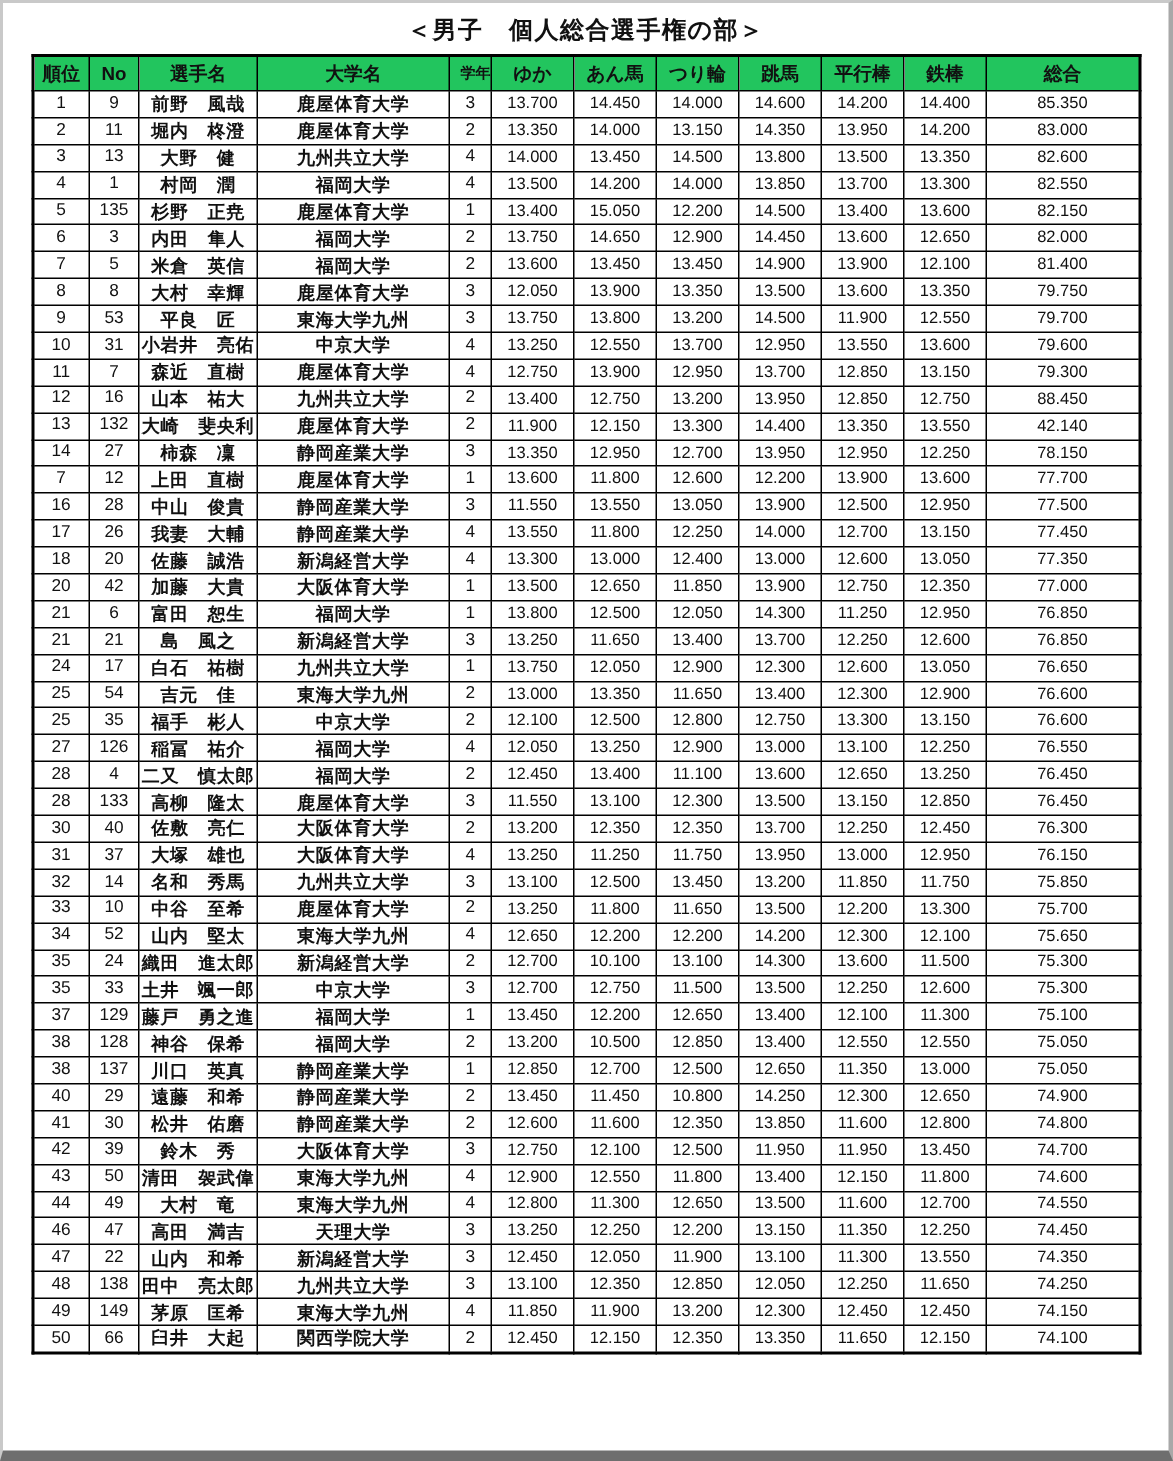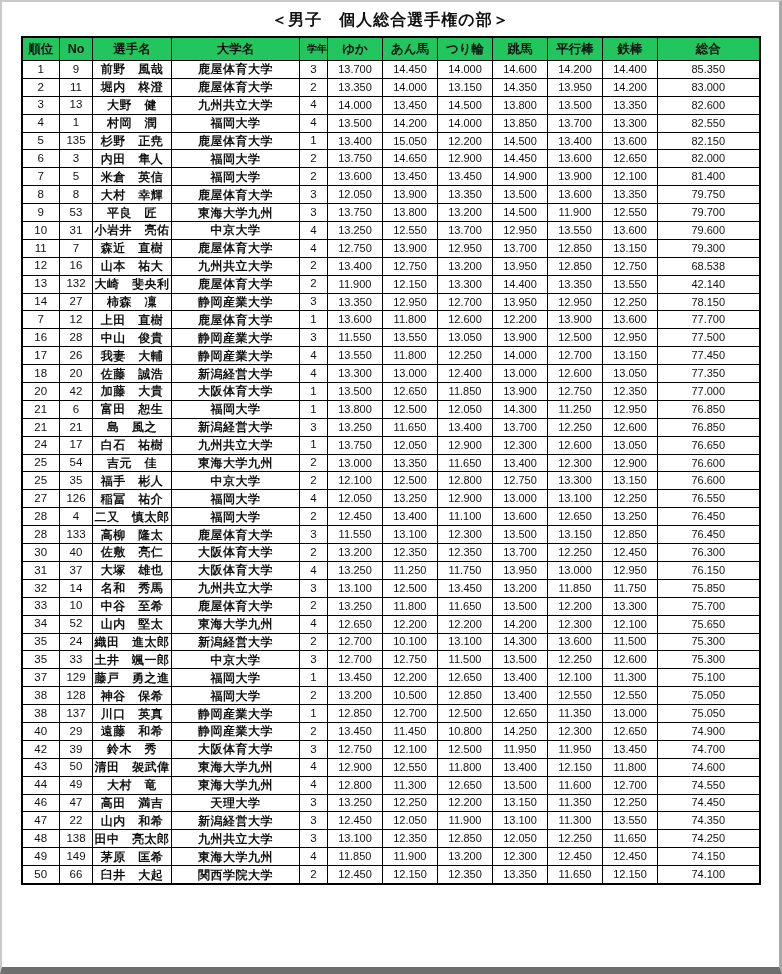--- a/index.html
+++ b/index.html
@@ -261,21 +261,21 @@
           <td class="cell-no">16</td>
           <td class="cell-name">山本　祐大</td>
           <td class="cell-university">九州共立大学</td>
           <td class="cell-grade">2</td>
           <td class="cell-floor">13.400</td>
           <td class="cell-pommel">12.750</td>
           <td class="cell-rings">13.200</td>
           <td class="cell-vault">13.950</td>
           <td class="cell-pbars">12.850</td>
           <td class="cell-hbar">12.750</td>
-          <td class="cell-total">68.538</td>
+          <td class="cell-total">88.450</td>
         </tr>
         <tr>
           <td class="cell-rank">13</td>
           <td class="cell-no">132</td>
           <td class="cell-name">大崎　斐央利</td>
           <td class="cell-university">鹿屋体育大学</td>
           <td class="cell-grade">2</td>
           <td class="cell-floor">11.900</td>
           <td class="cell-pommel">12.150</td>
           <td class="cell-rings">13.300</td>
@@ -628,20 +628,34 @@
           <td class="cell-grade">2</td>
           <td class="cell-floor">13.450</td>
           <td class="cell-pommel">11.450</td>
           <td class="cell-rings">10.800</td>
           <td class="cell-vault">14.250</td>
           <td class="cell-pbars">12.300</td>
           <td class="cell-hbar">12.650</td>
           <td class="cell-total">74.900</td>
         </tr>
         <tr>
+          <td class="cell-rank">41</td>
+          <td class="cell-no">30</td>
+          <td class="cell-name">松井　佑磨</td>
+          <td class="cell-university">静岡産業大学</td>
+          <td class="cell-grade">2</td>
+          <td class="cell-floor">12.600</td>
+          <td class="cell-pommel">11.600</td>
+          <td class="cell-rings">12.350</td>
+          <td class="cell-vault">13.850</td>
+          <td class="cell-pbars">11.600</td>
+          <td class="cell-hbar">12.800</td>
+          <td class="cell-total">74.800</td>
+        </tr>
+        <tr>
           <td class="cell-rank">42</td>
           <td class="cell-no">39</td>
           <td class="cell-name">鈴木　秀</td>
           <td class="cell-university">大阪体育大学</td>
           <td class="cell-grade">3</td>
           <td class="cell-floor">12.750</td>
           <td class="cell-pommel">12.100</td>
           <td class="cell-rings">12.500</td>
           <td class="cell-vault">11.950</td>
           <td class="cell-pbars">11.950</td>

